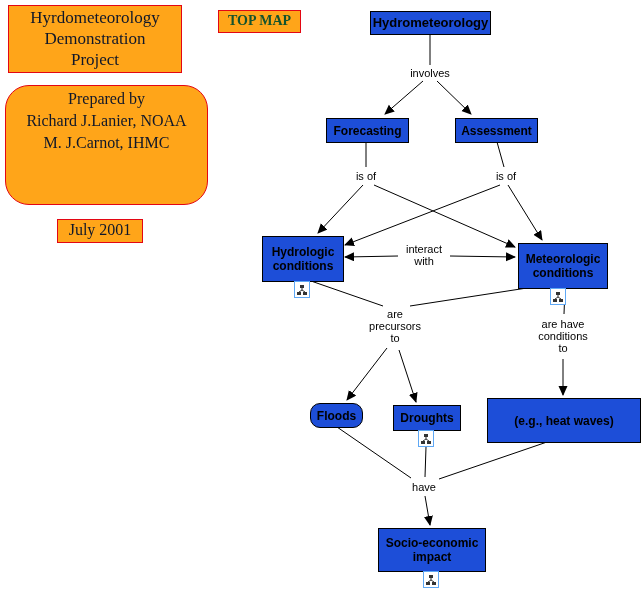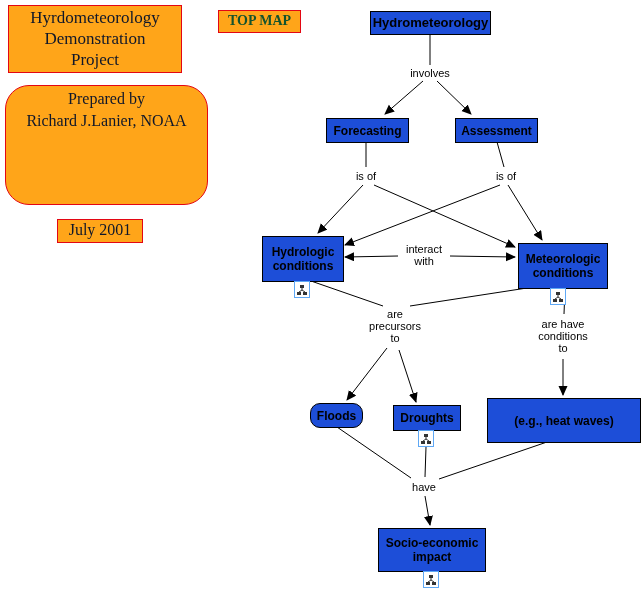--- a/index.html
+++ b/index.html
@@ -77,20 +77,21 @@
   <div class="line">Hyrdometeorology</div>
   <div class="line">Demonstration</div>
   <div class="line">Project</div>
 </div>
 
 <div class="note topmap" style="left:218px;top:10px;width:81px;height:21px;font-size:14px;line-height:19px;">TOP MAP</div>
 
 <div class="note" style="left:5px;top:85px;width:201px;height:116px;font-size:16px;line-height:22px;padding-top:2px;border-radius:24px;">
   <div class="line">Prepared by</div>
   <div class="line">Richard J.Lanier, NOAA</div>
+  <div class="line">M. J.Carnot, IHMC</div>
 </div>
 
 <div class="note" style="left:57px;top:219px;width:84px;height:22px;font-size:16px;line-height:20px;">July 2001</div>
 
 <div class="concept" style="left:370px;top:11px;width:119px;height:22px;font-size:13px;">
   <div>Hydrometeorology</div>
 </div>
 
 <div class="concept" style="left:326px;top:118px;width:81px;height:23px;">
   <div>Forecasting</div>

